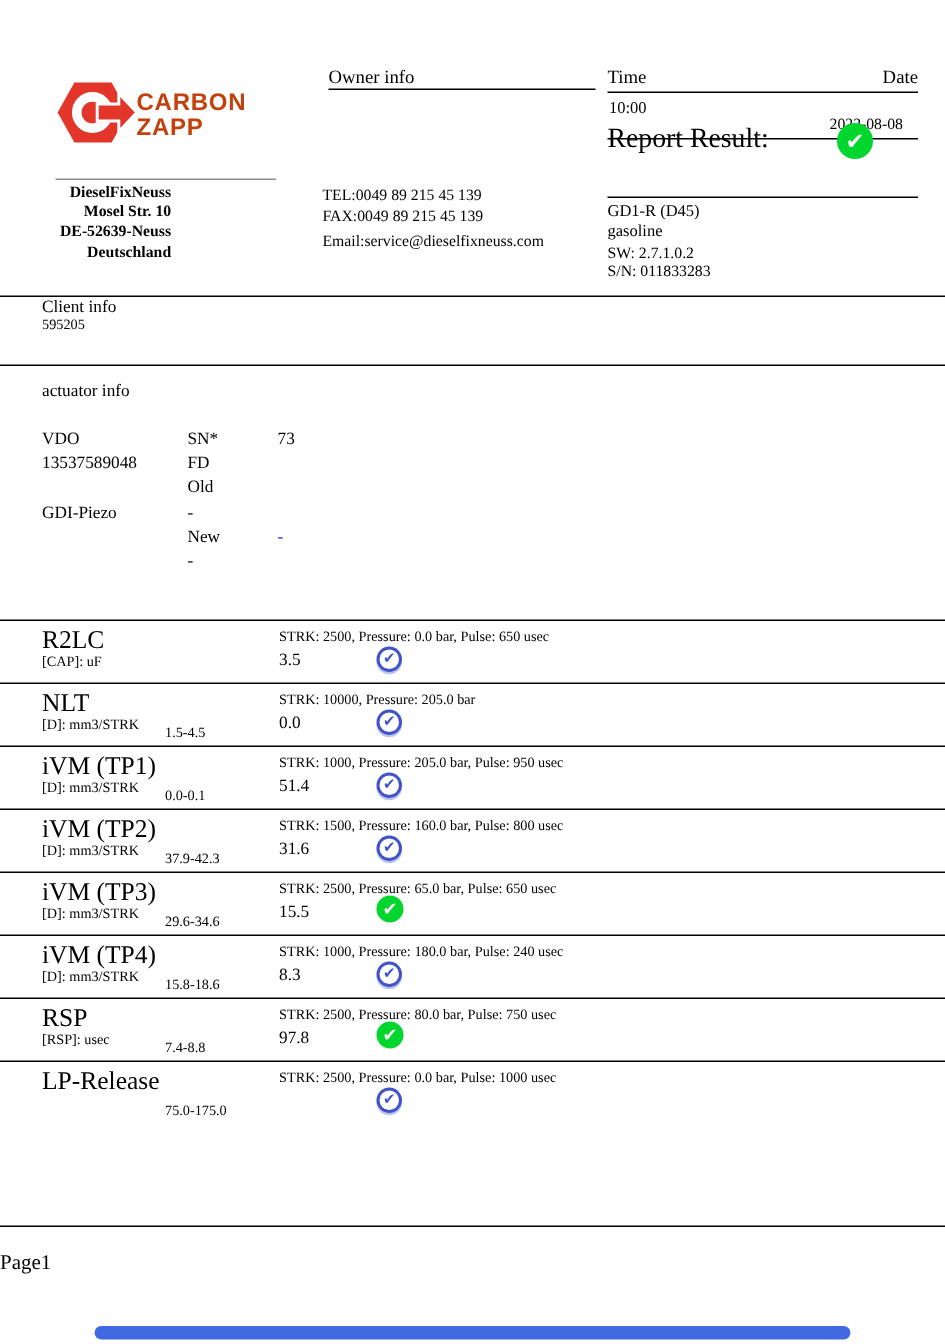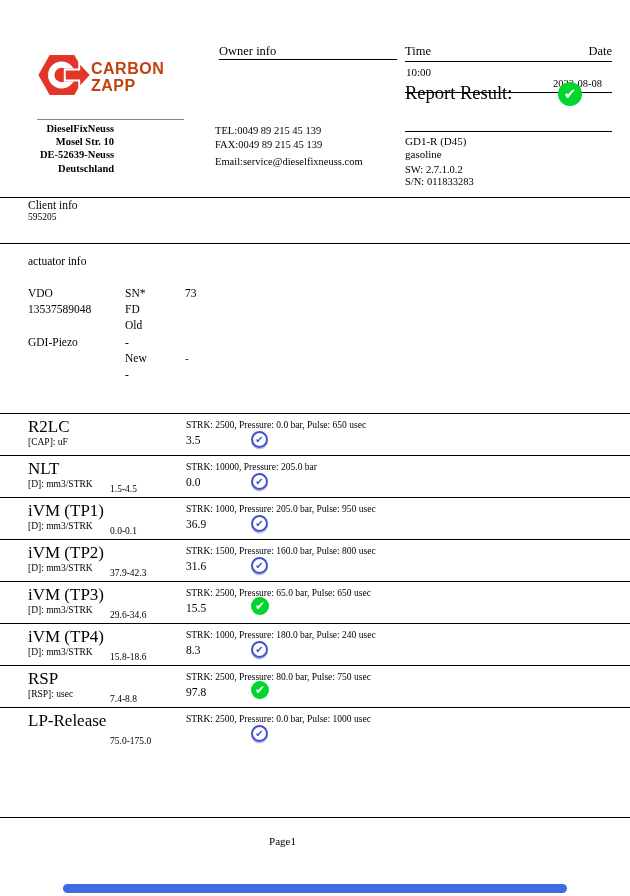--- a/index.html
+++ b/index.html
@@ -62,21 +62,21 @@
              font-family:"DejaVu Sans",sans-serif;box-shadow:0 1.5px 0 rgba(60,80,200,.35);}
   .icon-green{width:18px;height:18px;background:var(--pass-green,#00d62e);border-radius:50%;
               color:#fff;font-size:12px;line-height:18px;text-align:center;
               font-family:"DejaVu Sans",sans-serif;top:15px;}
   .report-icon{position:absolute;left:558px;top:82px;width:24px;height:24px;border-radius:50%;
                background:var(--pass-green,#00d62e);color:#fff;text-align:center;font-size:15px;
                line-height:24px;font-family:"DejaVu Sans",sans-serif;}
 
   
   .footer-line{left:0;top:817px;width:630px;}
-  .page-num{position:absolute;left:0;top:835px;width:565px;text-align:center;font-size:11px;}
+  .page-num{position:absolute;left:0;top:835px;width:565px;font-size:14px;}
   .scrollbar{position:absolute;left:63px;top:884px;width:504px;height:9px;border-radius:4.5px;
              background:var(--footer-bar,#4169e1);}
 </style>
 </head>
 <body>
 
 <div class="page">
 
   <svg class="abs" style="left:36px;top:51px;" width="56" height="48" viewBox="0 0 70 60">
     <polygon points="3,30 17,5 48,5 62,30 48,55 17,55" fill="#e2362b"></polygon>
@@ -186,21 +186,21 @@
     <div class="t-param">[D]: mm3/STRK</div>
     <div class="t-range">0.0-0.1</div>
     <div class="t-value">0.0</div>
     <div class="t-icon icon-blue">✔</div>
   </div>
   <div class="test-row">
     <div class="t-name">iVM (TP1)</div>
     <div class="t-cond">STRK: 1000, Pressure: 205.0 bar, Pulse: 950 usec</div>
     <div class="t-param">[D]: mm3/STRK</div>
     <div class="t-range">37.9-42.3</div>
-    <div class="t-value">36.9</div>
+    <div class="t-value">51.4</div>
     <div class="t-icon icon-blue">✔</div>
   </div>
   <div class="test-row">
     <div class="t-name">iVM (TP2)</div>
     <div class="t-cond">STRK: 1500, Pressure: 160.0 bar, Pulse: 800 usec</div>
     <div class="t-param">[D]: mm3/STRK</div>
     <div class="t-range">29.6-34.6</div>
     <div class="t-value">31.6</div>
     <div class="t-icon icon-blue">✔</div>
   </div>

